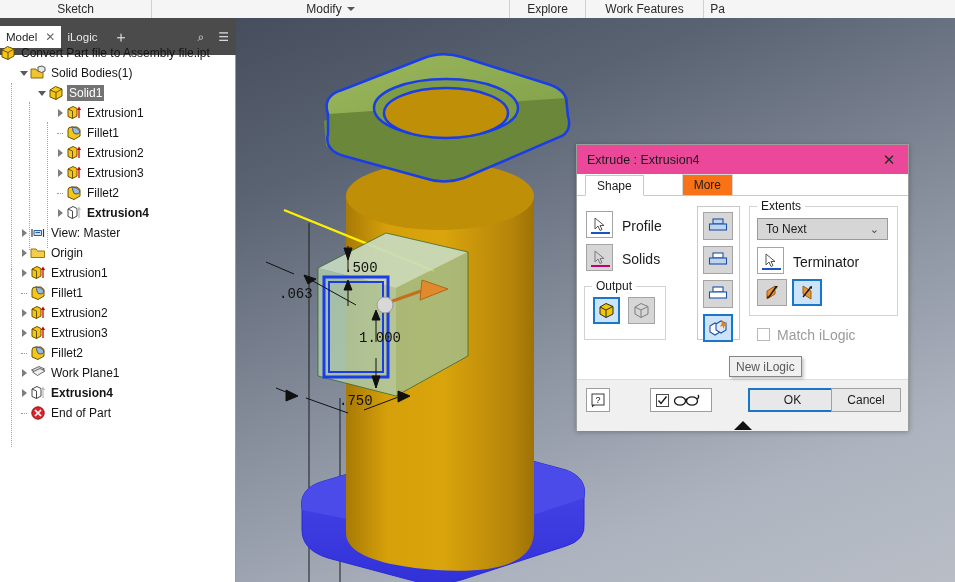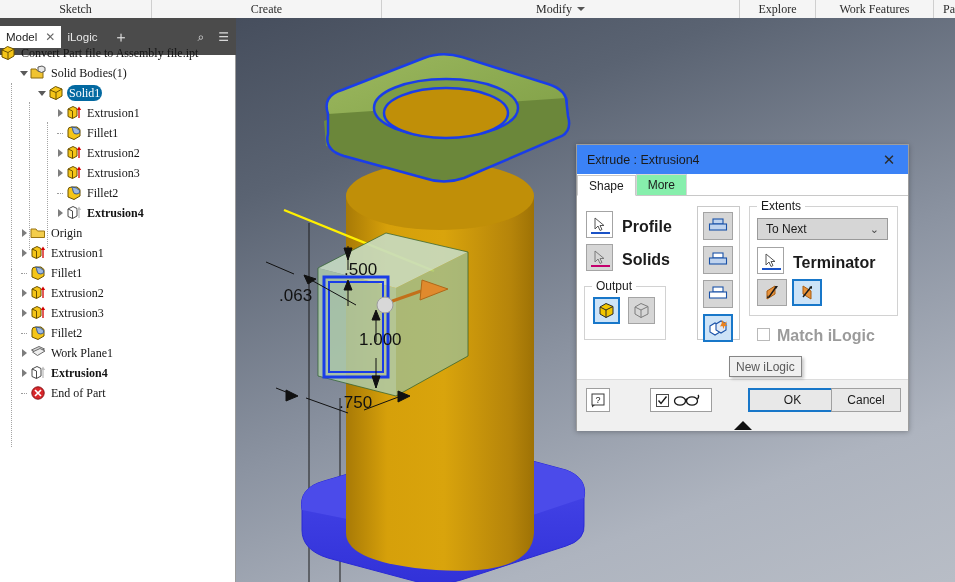--- a/index.html
+++ b/index.html
@@ -5,21 +5,21 @@
   html,body{margin:0;padding:0;}
   body{
     width:955px;height:582px;overflow:hidden;position:relative;
     font-family:"Liberation Sans", sans-serif;
     font-size:12px;color:#1a1a1a;background:#fff;
     -webkit-font-smoothing:antialiased;
   }
   
   #ribbon-panels{
     position:absolute;left:0;top:0;width:955px;height:18px;
-    background:#f5f5f5;display:flex;align-items:center;font-family:Liberation Serif, serif;
+    background:#f5f5f5;display:flex;align-items:center;
   }
   .panel-cell{
     height:18px;display:flex;align-items:center;justify-content:center;
     font-size:12px;color:#2b2b2b;border-right:1px solid #cfcfcf;
     box-sizing:border-box;white-space:nowrap;
   }
   .panel-cell.noborder{border-right:none;}
   .panel-caret{
     display:inline-block;margin-left:5px;width:0;height:0;
     border-left:4px solid transparent;border-right:4px solid transparent;
@@ -41,73 +41,73 @@
   .btab.active{background:#ffffff;color:#222;}
   .btab.inactive{color:#e8e8e8;justify-content:flex-end;}
   .btab-close{
     margin-left:8px;font-size:12px;color:#666;line-height:1;
   }
   .btab-plus{color:#e8e8e8;font-size:15px;margin-left:4px;padding:0 6px;line-height:1;}
   .btab-spacer{flex:1;}
   .btab-icon{color:#d8d8d8;padding:0 7px;font-size:12px;}
   #tree{
     position:absolute;left:0;top:22px;width:236px;height:542px;
-    overflow:hidden;padding-top:3px;box-sizing:border-box;font-family:Liberation Serif, serif;
+    overflow:hidden;padding-top:3px;box-sizing:border-box;
   }
   .trow{
     display:flex;align-items:center;height:20px;white-space:nowrap;
     font-size:12px;color:#141414;position:relative;
   }
   .tindent{display:inline-block;}
   .tarrow{
     width:12px;height:20px;display:inline-flex;align-items:center;justify-content:center;
     color:#6d6d6d;font-size:9px;flex:none;
   }
   .tarrow.open::before{content:"";display:block;width:0;height:0;
     border-left:4px solid transparent;border-right:4px solid transparent;border-top:5px solid #5a5a5a;}
   .tarrow.closed::before{content:"";display:block;width:0;height:0;
     border-top:4px solid transparent;border-bottom:4px solid transparent;border-left:5px solid #7d7d7d;}
   .tarrow.leaf::before{content:"";display:block;width:6px;border-top:1px dotted #9b9b9b;}
   .tico{width:17px;height:17px;flex:none;margin-right:2px;position:relative;}
   .tlabel{padding:0 2px;line-height:16px;}
-  .tlabel.sel{background:#0369a1;color:#fff;border-radius:8px;}
+  .tlabel.sel{background:#737373;color:#fff;}
   .tlabel.bold{font-weight:bold;}
   .vline{position:absolute;border-left:1px dotted #a5a5a5;}
 
   
   #viewport{
     position:absolute;left:236px;top:18px;width:719px;height:564px;
     background:linear-gradient(160deg,#464e5d 0%,#5a6372 22%,#8b93a1 55%,#aeb4bf 80%,#b8bdc6 100%);
     overflow:hidden;
   }
   
   #dlg{
     position:absolute;left:576px;top:144px;width:333px;height:287px;
     background:#f0f0f0;border:1px solid #9d9d9d;box-sizing:border-box;
     box-shadow:0 1px 5px rgba(0,0,0,.28);
   }
   #dlg-title{
-    height:29px;background:#3b82f6;display:flex;align-items:center;
+    height:29px;background:#ec4899;display:flex;align-items:center;
     padding-left:10px;font-size:12.5px;color:#1b1b1b;box-sizing:border-box;
   }
   #dlg-close{
     margin-left:auto;width:38px;height:29px;display:flex;align-items:center;
     justify-content:center;font-size:15px;color:#2b2b2b;
   }
   #dlg-tabs{
     height:22px;background:#ffffff;display:flex;align-items:flex-end;
-    box-sizing:border-box;border-bottom:1px solid #c8c8c8;
+    padding-left:8px;box-sizing:border-box;border-bottom:1px solid #c8c8c8;
   }
   .dtab{
     height:21px;padding:0 11px;display:flex;align-items:center;font-size:12px;
     box-sizing:border-box;color:#1b1b1b;
   }
   .dtab.active{background:#ffffff;border:1px solid #c8c8c8;border-bottom:1px solid #fff;
     position:relative;top:1px;}
-  .dtab.inactive{background:#86efac;border:1px solid #d6d6d6;border-bottom:none;}
+  .dtab.inactive{background:#f97316;border:1px solid #d6d6d6;border-bottom:none;margin-left:38px;}
   #dlg-body{
     position:absolute;left:0;top:51px;width:331px;height:183px;background:#ffffff;
   }
   #dlg-footer{
     position:absolute;left:0;top:234px;width:331px;height:41px;
     background:#f0f0f0;border-top:1px solid #dcdcdc;
   }
   #dlg-grip{
     position:absolute;left:0;top:275px;width:331px;height:11px;background:#f0f0f0;
   }
@@ -117,21 +117,21 @@
   }
   .sq-btn.sel{border:2px solid #1877c9;background:#cde3f7;}
   .sq-btn.flat{background:#ffffff;}
   .grp{
     position:absolute;border:1px solid #d2d2d2;box-sizing:border-box;
   }
   .grp-title{
     position:absolute;top:-8px;left:7px;background:#fff;padding:0 4px;
     font-size:12px;color:#1b1b1b;
   }
-  .fld-label{position:absolute;font-size:16px;color:#1b1b1b;font-weight:bold;}
+  .fld-label{position:absolute;font-size:14px;color:#1b1b1b;}
   .combo{
     position:absolute;border:1px solid #9a9a9a;background:#d6d6d6;
     box-sizing:border-box;display:flex;align-items:center;
     padding-left:8px;font-size:12px;color:#1b1b1b;
   }
   .combo-arrow{margin-left:auto;margin-right:8px;font-size:11px;color:#4a4a4a;}
   .chk{
     position:absolute;width:13px;height:13px;border:1px solid #b9b9b9;background:#fff;
     box-sizing:border-box;
   }
@@ -140,32 +140,29 @@
     display:flex;align-items:center;justify-content:center;font-size:12px;
     color:#1b1b1b;box-sizing:border-box;
   }
   .btn.primary{border:2px solid #1877c9;background:#e8e8e8;}
   #tooltip{
     position:absolute;left:729px;top:356px;height:19px;padding:0 6px;
     background:#f0f0f0;border:1px solid #868686;display:flex;align-items:center;
     font-size:12px;color:#5a5a5a;box-shadow:2px 2px 3px rgba(0,0,0,.22);z-index:60;
   }
   .dim{
-    position:absolute;font-size:17px;color:#111;font-family:Liberation Sans, sans-serif;
+    position:absolute;font-size:14px;color:#111;font-family:Liberation Mono, monospace;
   }
 </style>
 </head>
 <body>
 
 <div id="ribbon-panels">
   <div class="panel-cell" style="width:152px">
     <span>Sketch</span>
-  </div>
-  <div class="panel-cell" style="width:230px">
-    <span>Create</span>
   </div>
   <div class="panel-cell" style="width:358px">
     <span>Modify</span>
     <span class="panel-caret"></span>
   </div>
   <div class="panel-cell" style="width:76px">
     <span>Explore</span>
   </div>
   <div class="panel-cell" style="width:118px">
     <span>Work Features</span>
@@ -280,20 +277,31 @@
       <div class="trow">
         <span class="tindent" style="width: 54px;"></span>
         <span class="tarrow closed"></span>
         <span class="tico"><svg width="16" height="16" viewBox="0 0 16 16">
             <path d="M2 4 L7 1.5 L11 3.5 L11 11 L6.5 13.5 L2 11.5 Z" fill="#ffffff" stroke="#4a4a4a" stroke-width="1"></path>
             <path d="M2 4 L6.5 6 L6.5 13.5" fill="none" stroke="#4a4a4a" stroke-width="1"></path>
             <path d="M13 13 L13 3" fill="none" stroke="#bdbdbd" stroke-width="1.3"></path>
             <path d="M13 1.5 L15.2 5 L10.8 5 Z" fill="#bdbdbd"></path>
           </svg></span>
         <span class="tlabel bold">Extrusion4</span>
+      </div>
+      <div class="trow">
+        <span class="tindent" style="width: 18px;"></span>
+        <span class="tarrow closed"></span>
+        <span class="tico"><svg width="16" height="16" viewBox="0 0 16 16">
+            <path d="M2 4 L2 12" fill="none" stroke="#3a3a3a" stroke-width="1.2"></path>
+            <path d="M13.5 4 L13.5 12" fill="none" stroke="#3a3a3a" stroke-width="1.2"></path>
+            <path d="M4 5.5 L11.5 5.5 L11.5 10.5 L4 10.5 Z" fill="#cfe0f3" stroke="#2a5fa8" stroke-width="1"></path>
+            <path d="M5.5 7.5 L10 7.5" fill="none" stroke="#2a5fa8" stroke-width="1"></path>
+          </svg></span>
+        <span class="tlabel">View: Master</span>
       </div>
       <div class="trow">
         <span class="tindent" style="width: 18px;"></span>
         <span class="tarrow closed"></span>
         <span class="tico"><svg width="16" height="16" viewBox="0 0 16 16">
             <path d="M1 4 L6 4 L7.5 6 L14.5 6 L14.5 12.5 L1 12.5 Z" fill="#f3cd4c" stroke="#9a7512" stroke-width="1"></path>
           </svg></span>
         <span class="tlabel">Origin</span>
       </div>
       <div class="trow">

